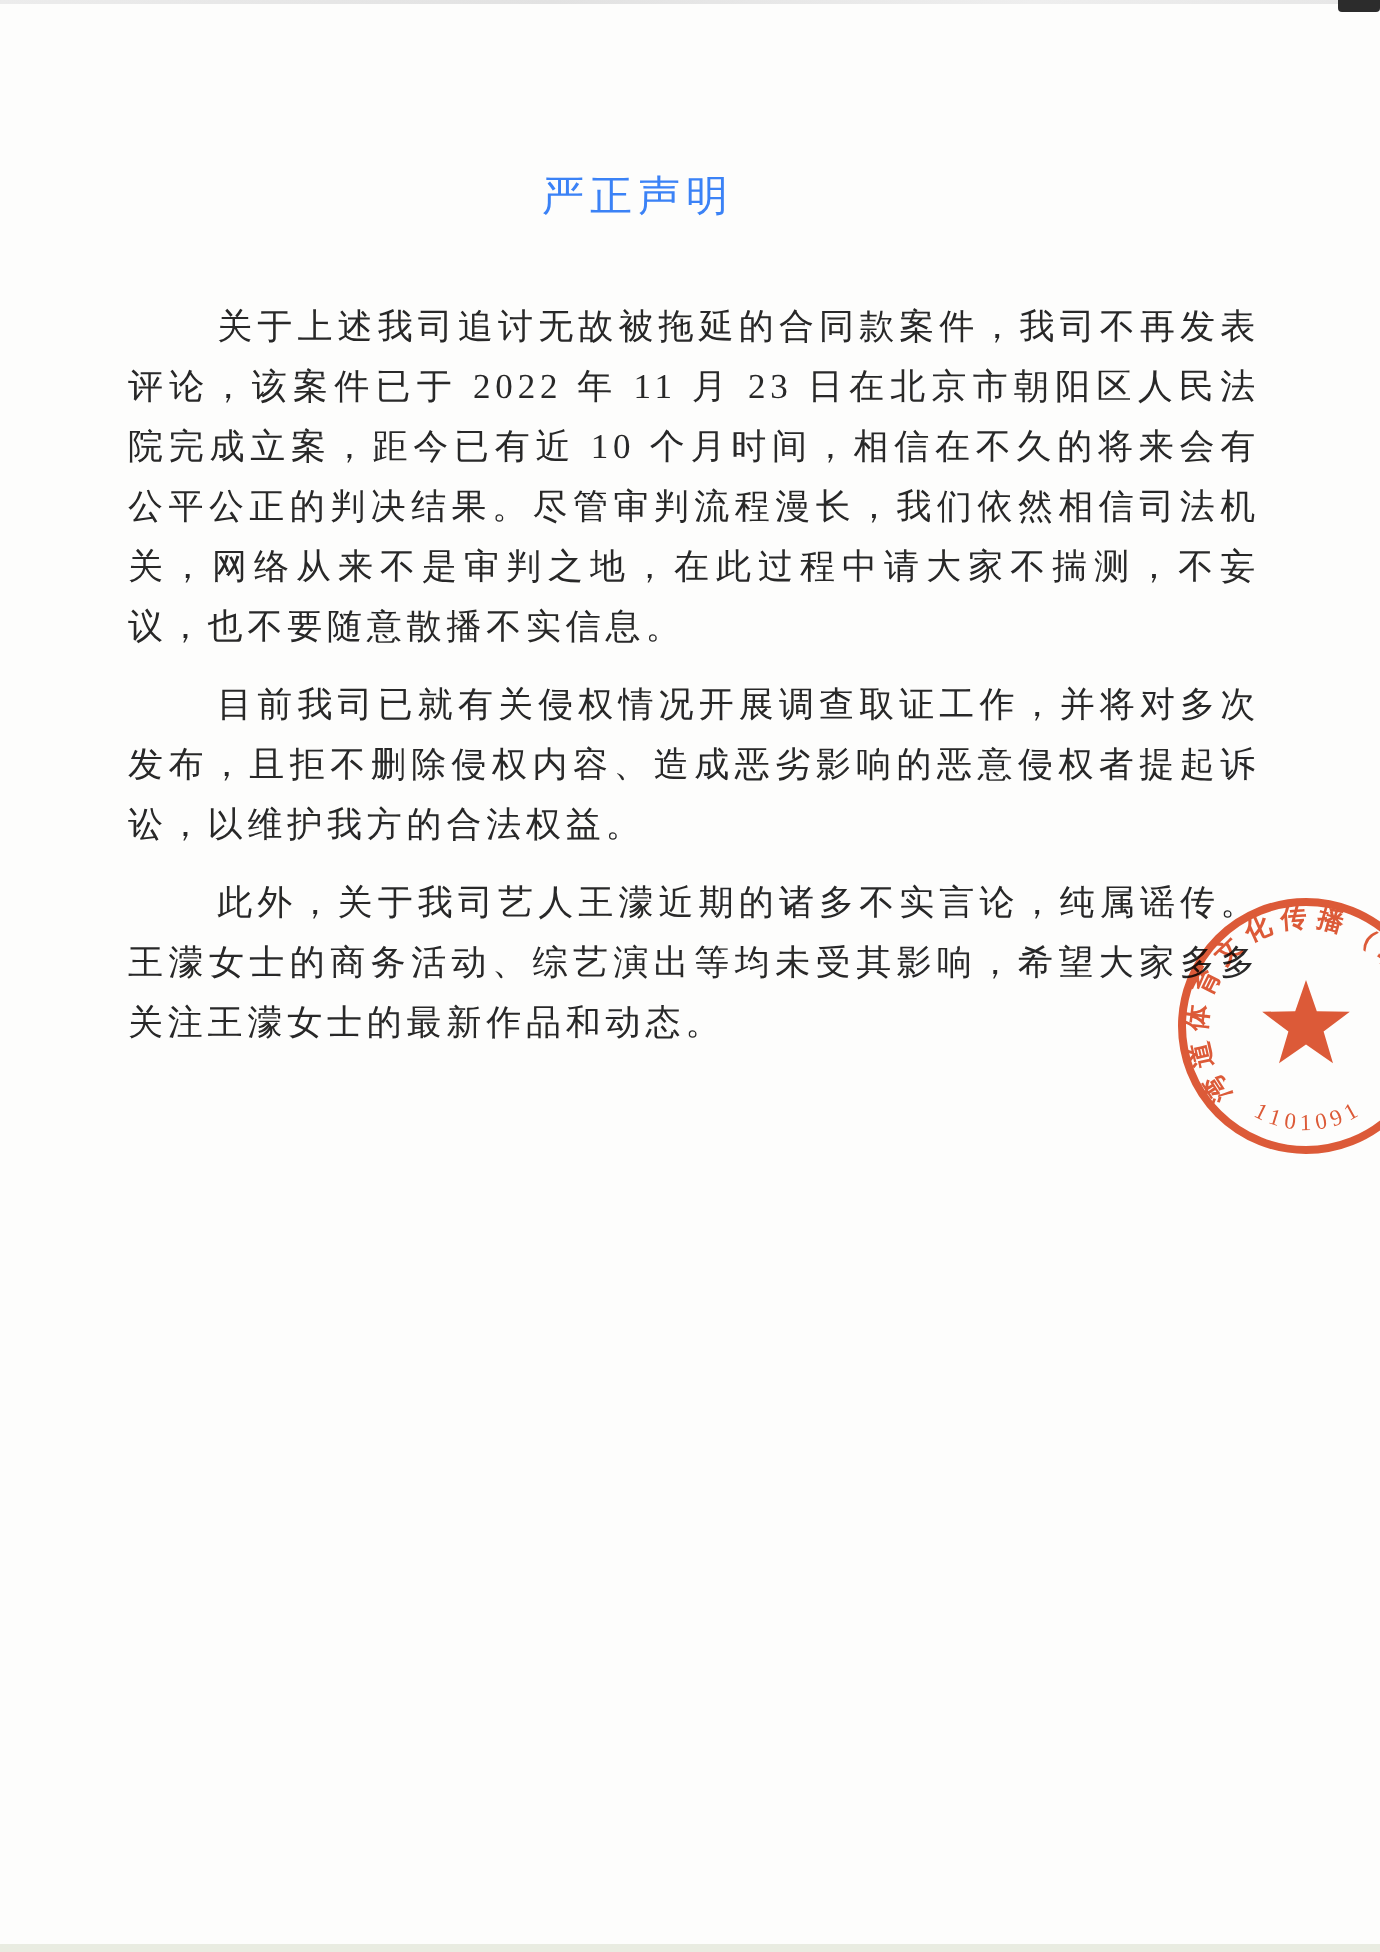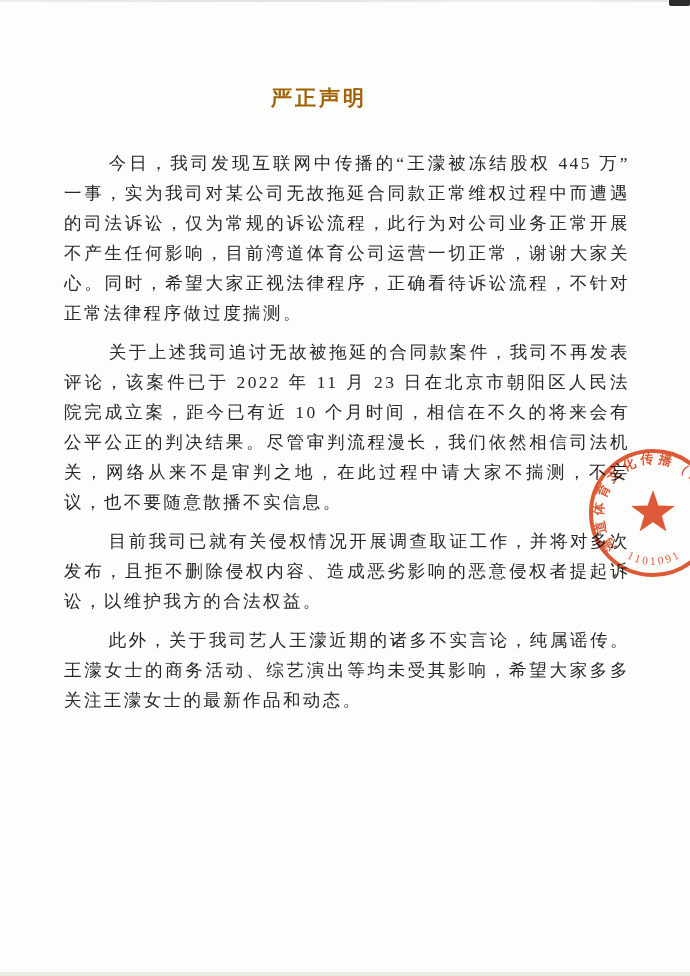--- a/index.html
+++ b/index.html
@@ -20,22 +20,22 @@
     background: #2c2c2c; border-radius: 0 0 2px 2px;
   }
   .scan-bottom-strip {
     position: absolute; bottom: 0; left: 0; width: 690px; height: 4px;
     background: #e9ece1;
   }
   .title {
     position: absolute; top: 84px; left: 64px; width: 566px;
     box-sizing: border-box; padding-right: 56px;
     text-align: center;
-    font-size: 21px; font-weight: bold; letter-spacing: 3px;
-    color: #a16207; margin: 0;
+    font-size: 21px; font-weight: normal; letter-spacing: 3px;
+    color: #3b82f6; margin: 0;
   }
   .content {
     position: absolute; top: 148px; left: 64px; width: 566px;
     font-size: 17.5px; line-height: 30px; letter-spacing: 2.4px;
     color: #282828; text-align: justify;
   }
   .content p { margin: 0 0 9px 0; text-indent: 2.55em; }
   .seal {
     position: absolute; left: 583px; top: 443px; width: 140px; height: 140px;
     mix-blend-mode: multiply; opacity: 0.93;
@@ -51,21 +51,20 @@
 
 <div class="page">
 
   <div class="scan-top-line"></div>
   <div class="scan-corner-mark"></div>
   <div class="scan-bottom-strip"></div>
 
   <h1 class="title"><span>严正声明</span></h1>
 
   <div class="content">
-    <p>今日，我司发现互联网中传播的“王濛被冻结股权 445 万”一事，实为我司对某公司无故拖延合同款正常维权过程中而遭遇的司法诉讼，仅为常规的诉讼流程，此行为对公司业务正常开展不产生任何影响，目前湾道体育公司运营一切正常，谢谢大家关心。同时，希望大家正视法律程序，正确看待诉讼流程，不针对正常法律程序做过度揣测。</p>
     <p>关于上述我司追讨无故被拖延的合同款案件，我司不再发表评论，该案件已于 2022 年 11 月 23 日在北京市朝阳区人民法院完成立案，距今已有近 10 个月时间，相信在不久的将来会有公平公正的判决结果。尽管审判流程漫长，我们依然相信司法机关，网络从来不是审判之地，在此过程中请大家不揣测，不妄议，也不要随意散播不实信息。</p>
     <p>目前我司已就有关侵权情况开展调查取证工作，并将对多次发布，且拒不删除侵权内容、造成恶劣影响的恶意侵权者提起诉讼，以维护我方的合法权益。</p>
     <p>此外，关于我司艺人王濛近期的诸多不实言论，纯属谣传。王濛女士的商务活动、综艺演出等均未受其影响，希望大家多多关注王濛女士的最新作品和动态。</p>
   </div>
 
   <svg class="seal" viewBox="0 0 140 140" width="140" height="140">
     <defs>
       <path id="sealArcTop" d="M 34.6 105.4 A 50 50 0 1 1 105.4 105.4" fill="none"></path>
       <path id="sealArcBottom" d="M 40.2 112.6 A 52 52 0 0 0 99.8 112.6" fill="none"></path>
     </defs>

